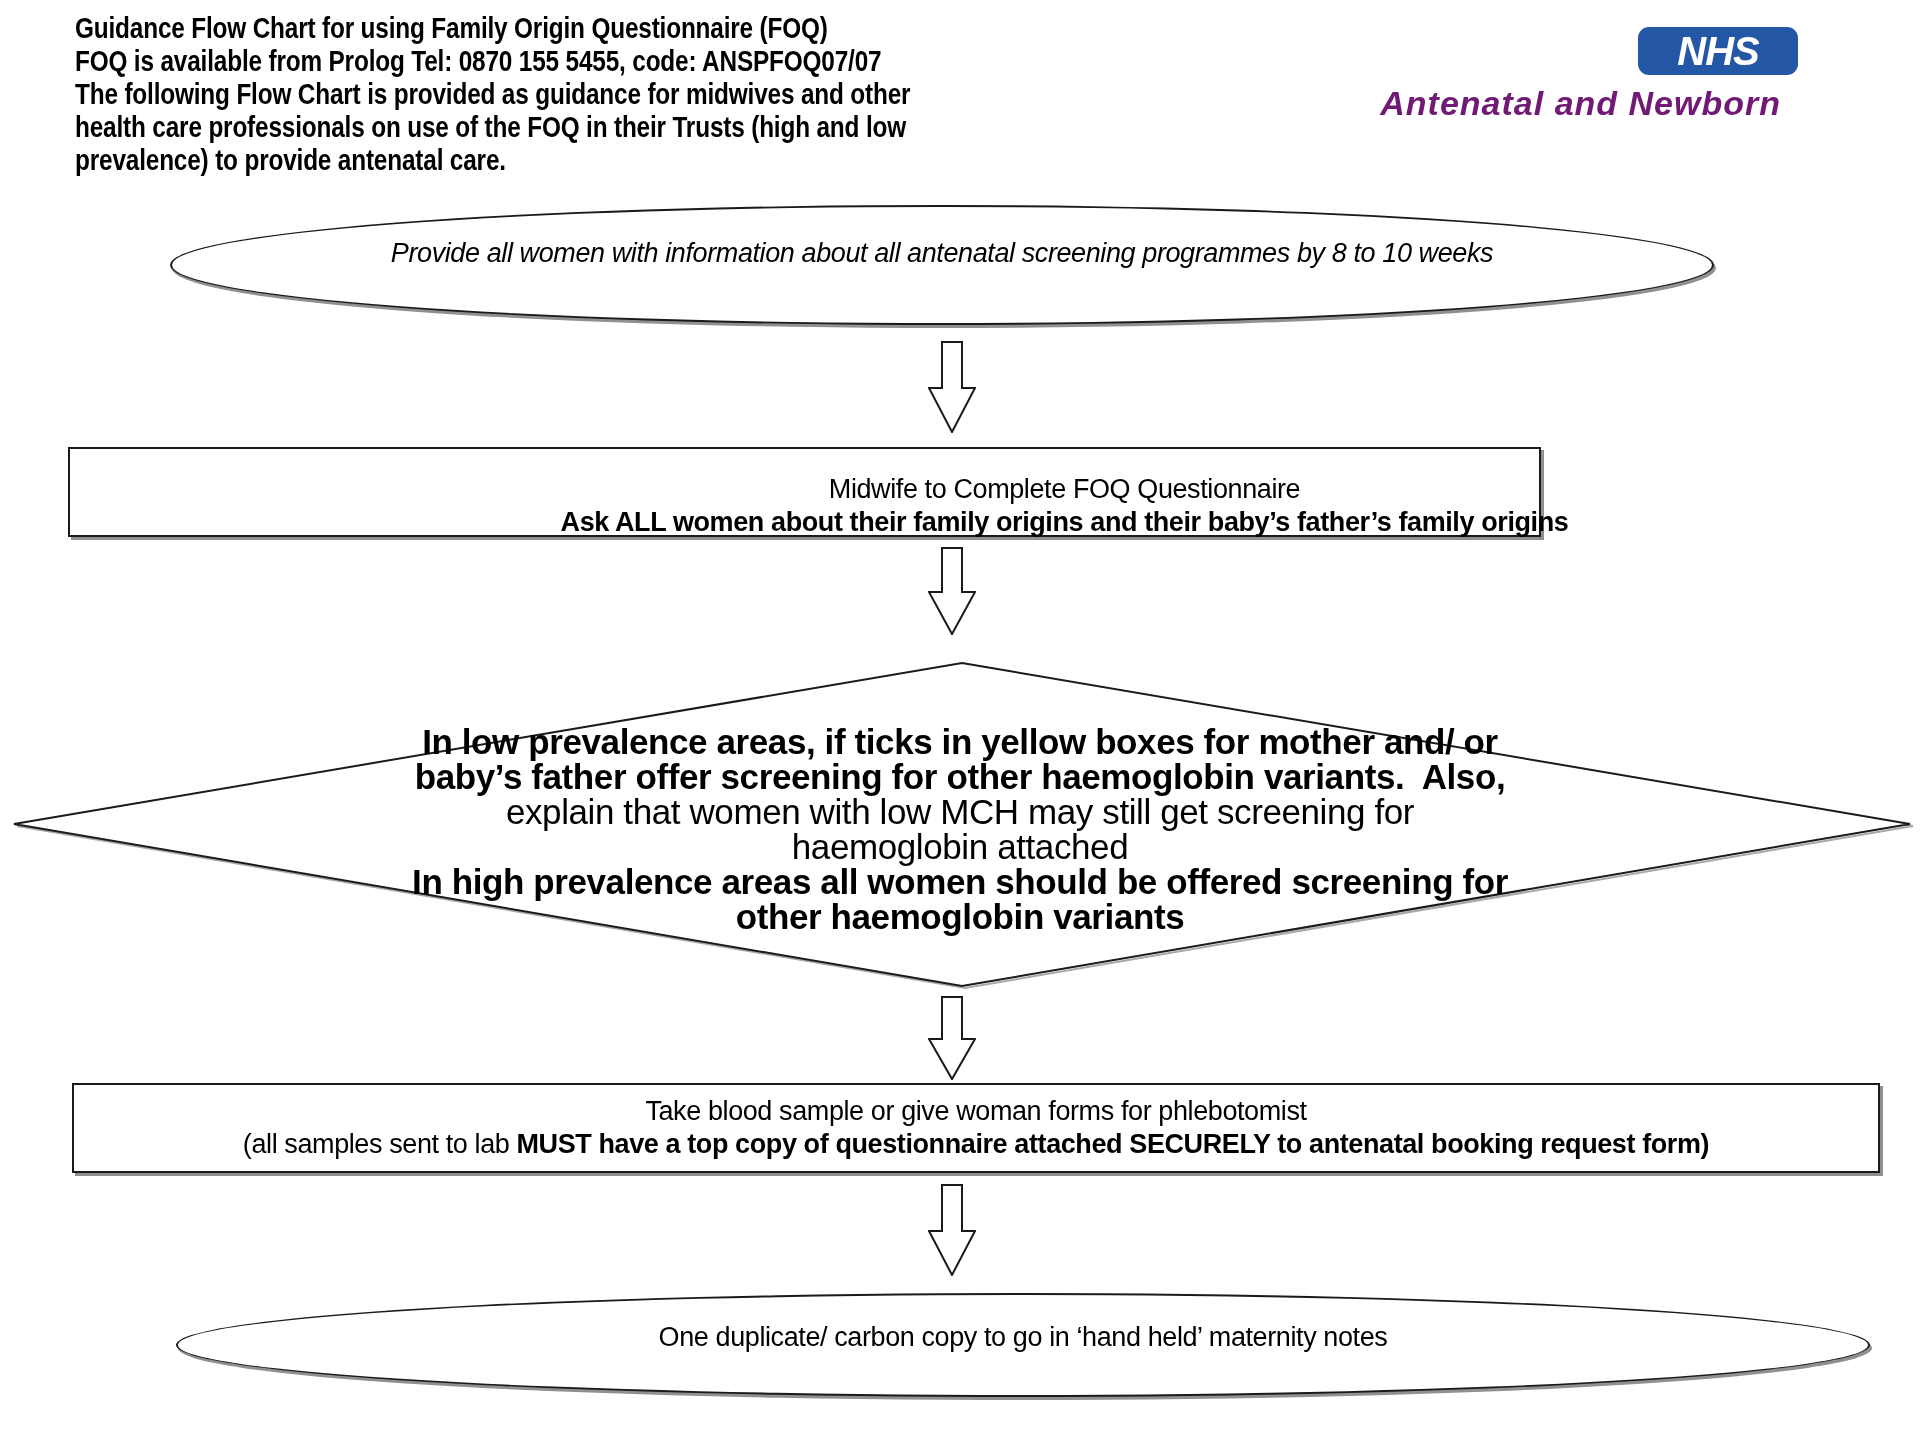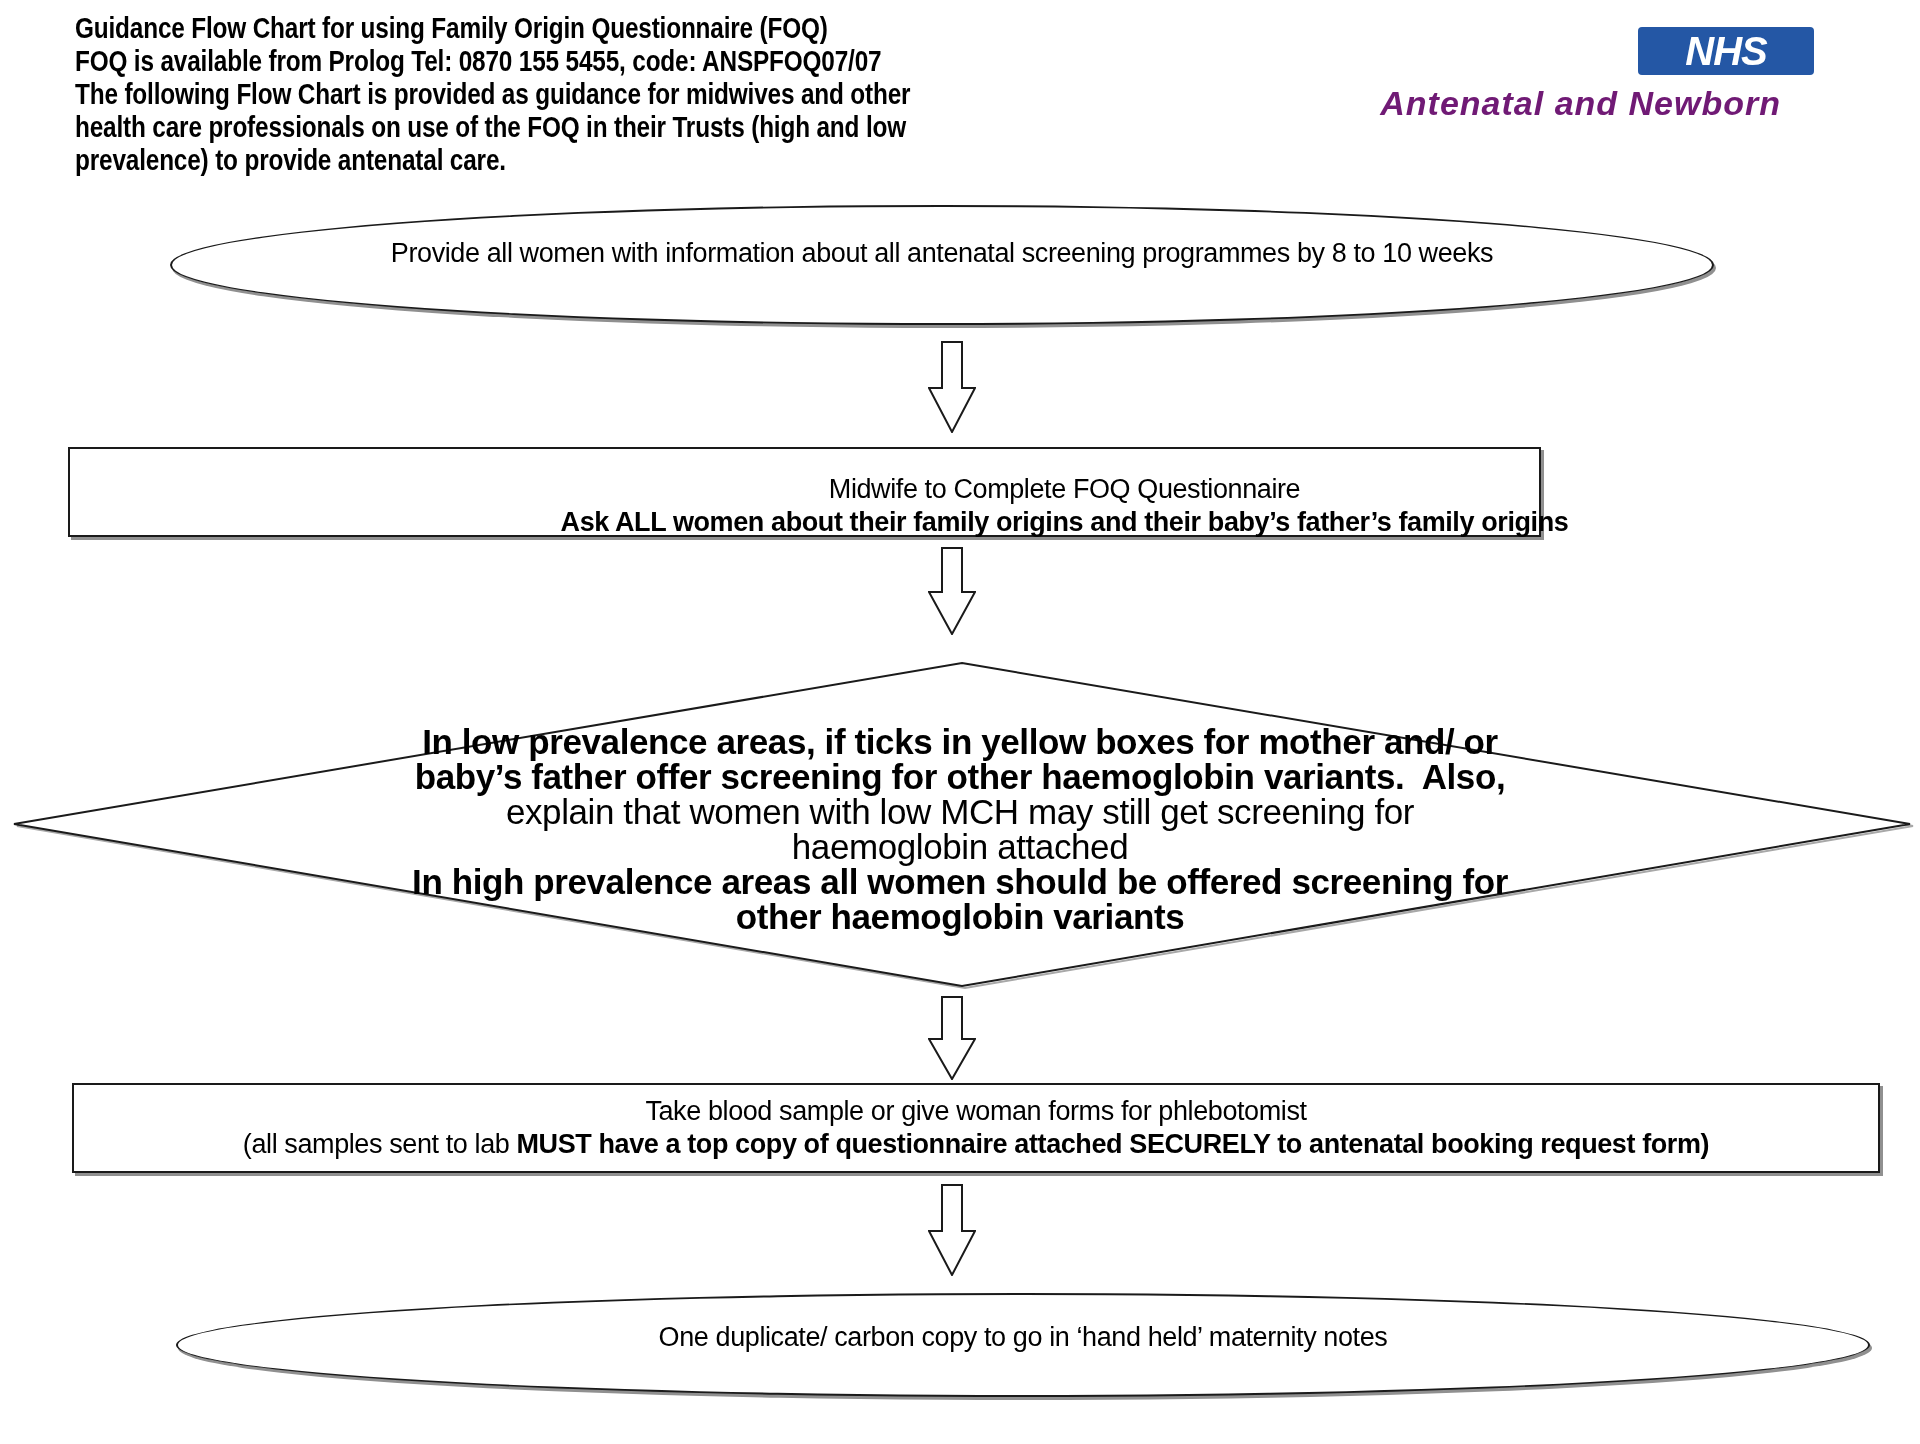--- a/index.html
+++ b/index.html
@@ -3,37 +3,37 @@
 <meta charset="utf-8">
 <style>
   html,body{margin:0;padding:0;background:#fff;}
   #page{position:relative;width:1920px;height:1444px;background:#ffffff;overflow:hidden;
         font-family:"Liberation Sans",sans-serif;color:#000;}
 
   
   .hdr{position:absolute;left:75px;top:12px;font-size:29px;font-weight:bold;
        line-height:33px;letter-spacing:-0.2px;transform:scaleX(0.84);transform-origin:left top;
        white-space:nowrap;}
-  .nhs-box{position:absolute;left:1638px;top:27px;width:176px;height:48px;
-           display:flex;align-items:center;justify-content:center;border-radius:4px;}
+  .nhs-box{position:absolute;left:1638px;top:27px;width:160px;height:48px;
+           display:flex;align-items:center;justify-content:center;border-radius:11px;}
   .nhs-box span{color:#fff;font-weight:bold;font-style:italic;font-size:40px;letter-spacing:-1px;}
   .programme{position:absolute;top:84px;right:139px;text-align:center;
              font-weight:bold;font-style:italic;font-size:34px;line-height:39px;letter-spacing:1px;
              white-space:nowrap;}
 
   
   .node{position:absolute;box-sizing:border-box;background:#fff;border:2px solid #1a1a1a;}
   .ellipse{border-radius:50%;box-shadow:2px 3px 0 #909090;}
   .rect{box-shadow:3px 3px 0 #909090;}
   .node-text{width:100%;height:100%;display:flex;flex-direction:column;justify-content:flex-start;
              text-align:center;font-size:27px;line-height:33px;letter-spacing:-0.4px;}
   .b{font-weight:bold;}
 
   
-  #ellipse-start{left:170px;top:205px;width:1544px;height:120px;}
+  #ellipse-start{left:170px;top:205px;width:1544px;height:120px;font-style:italic;}
   #ellipse-start .node-text{padding-top:30px;}
   
   #rect-midwife{left:68px;top:447px;width:1473px;height:90px;}
   #rect-midwife .node-text{padding-top:24px;padding-left:260px;}
   
   #rect-blood{left:72px;top:1083px;width:1808px;height:90px;}
   #rect-blood .node-text{padding-top:10px;}
   
   #ellipse-end{left:176px;top:1293px;width:1694px;height:104px;}
   #ellipse-end .node-text{padding-top:25px;line-height:34px;}

